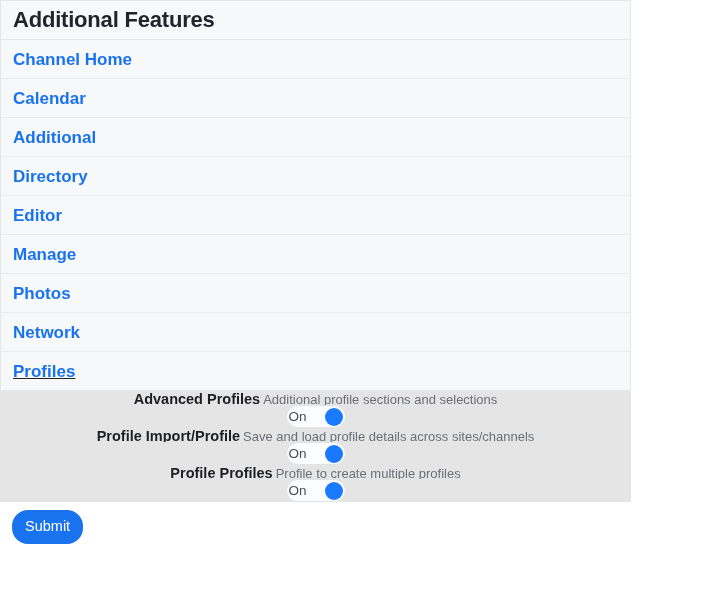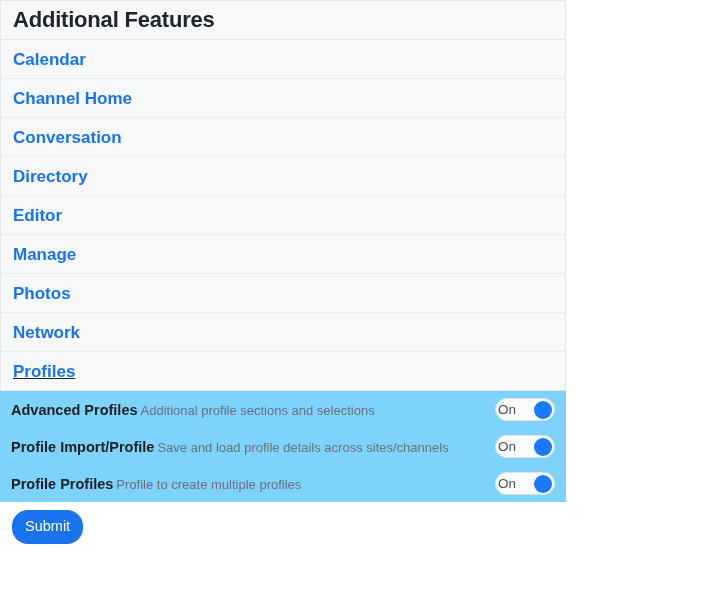--- a/index.html
+++ b/index.html
@@ -9,21 +9,21 @@
   }
   body {
     width: 714px;
     height: 597px;
     font-family: "Liberation Sans", sans-serif;
     color: #212529;
     overflow: hidden;
   }
 
   .page {
-    width: 566px;
+    width: 631px;
     height: 597px;
     position: relative;
     box-sizing: border-box;
     background: #ffffff;
   }
 
   
   .panel {
     border-left: 1px solid #e3e6ea;
     border-right: 1px solid #e3e6ea;
@@ -79,21 +79,22 @@
     padding: 0;
     background: #ffffff;
   }
 
   .feature-row {
     height: 37px;
     display: flex;
     align-items: center;
     padding: 0 11px 0 11px;
     box-sizing: border-box;
-    background: #7dd3fc;
+    background: #e5e5e5;
+    flex-direction: column;
   }
 
   .feature-text {
     flex: 1 1 auto;
     white-space: nowrap;
     overflow: hidden;
     line-height: 1;
   }
 
   .feature-name {
@@ -165,29 +166,29 @@
 
 <div class="page">
 
   <div class="panel">
 
     <div class="panel-header">
       <div class="panel-title">Additional Features</div>
     </div>
 
     <div class="list-row">
+      <a class="list-link" href="#">Channel Home</a>
+    </div>
+
+    <div class="list-row">
       <a class="list-link" href="#">Calendar</a>
     </div>
 
     <div class="list-row">
-      <a class="list-link" href="#">Channel Home</a>
-    </div>
-
-    <div class="list-row">
-      <a class="list-link" href="#">Conversation</a>
+      <a class="list-link" href="#">Additional</a>
     </div>
 
 
     <div class="list-row">
       <a class="list-link" href="#">Directory</a>
     </div>
 
     <div class="list-row">
       <a class="list-link" href="#">Editor</a>
     </div>

